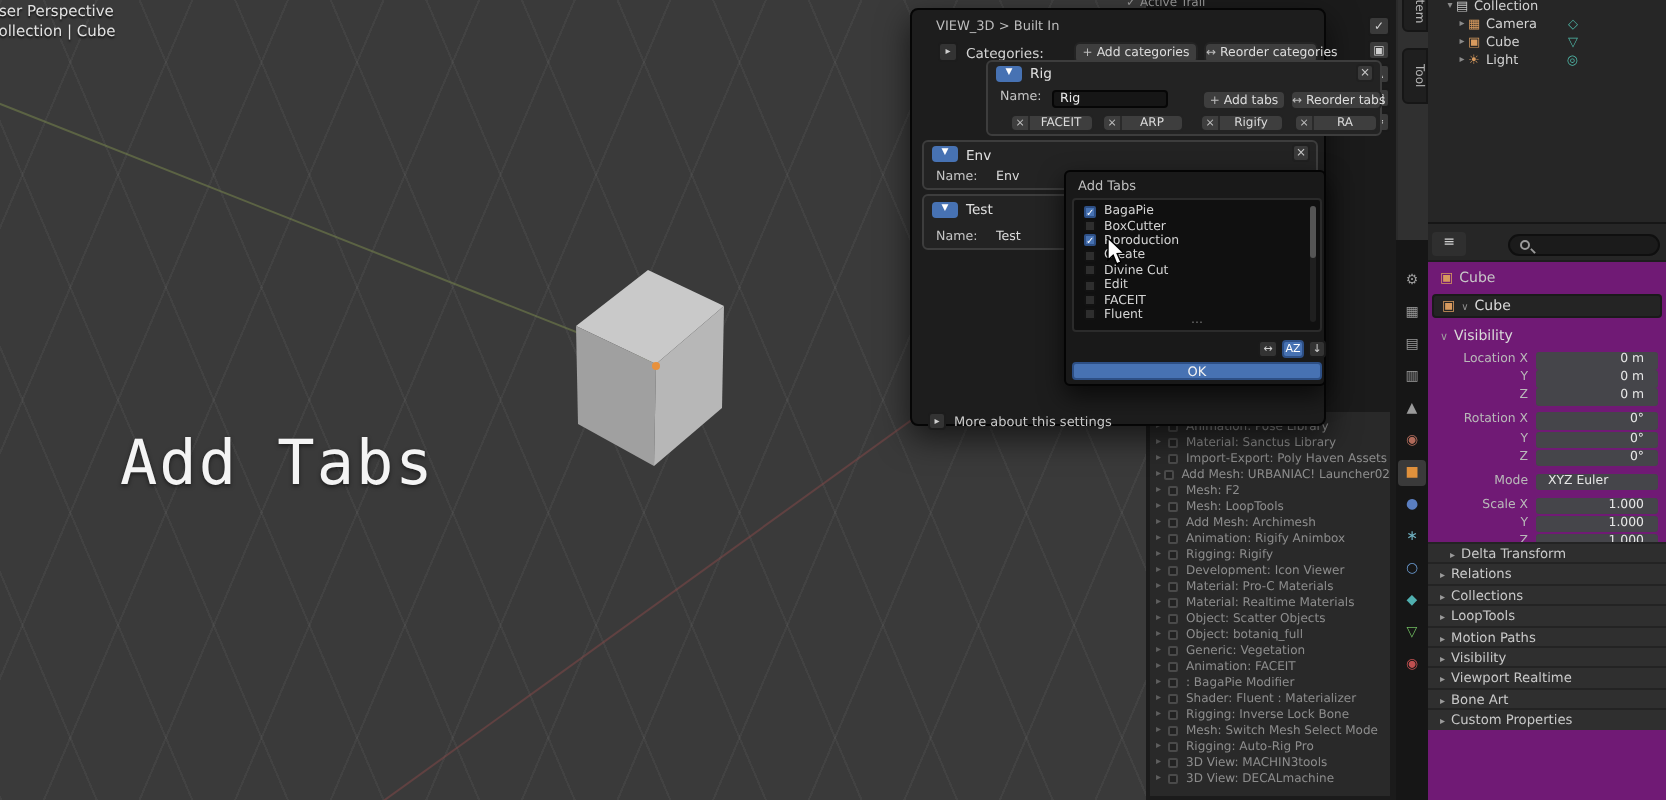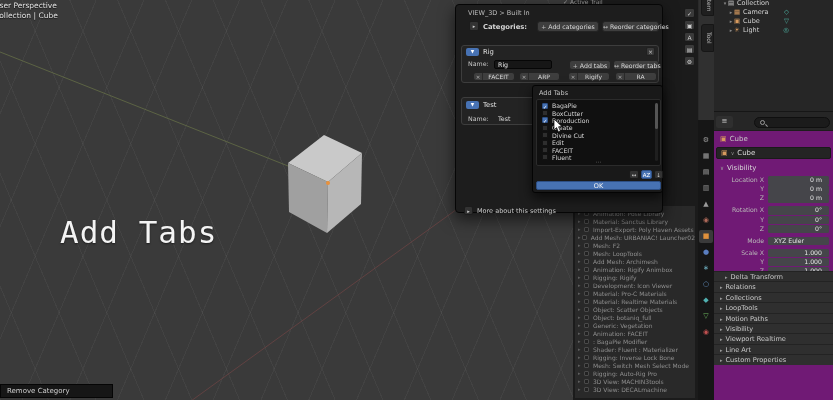--- a/index.html
+++ b/index.html
@@ -32,29 +32,29 @@
   .active-trail { position:absolute; left:563px; top:-2px; font-size:6px; color:#9a9a9a; z-index:3; }
 
   
   .popup { position:absolute; left:455px; top:4px; width:208px; height:209px; background:#1d1d1d;
     border:1px solid #060606; border-radius:4px; box-shadow:0 6px 16px rgba(0,0,0,.6); z-index:5; }
   .pp-bread { position:absolute; left:12px; top:4px; font-size:6.5px; color:#bdbdbd; }
   .row-cat { position:absolute; left:0; top:16px; width:100%; height:11px; }
   .playbtn { position:absolute; width:10px; height:10px; background:#333; border:1px solid #1c1c1c; border-radius:2px;
     color:#cfcfcf; font-size:5px; text-align:center; line-height:9px; }
   .row-cat .playbtn { left:13px; top:0; }
-  .row-cat .clabel { position:absolute; left:27px; top:2px; font-size:6.8px; color:#d5d5d5;font-weight:bold; }
+  .row-cat .clabel { position:absolute; left:27px; top:2px; font-size:6.8px; color:#d5d5d5; }
   .pbtn { position:absolute; height:11px; background:#3e3e3e; border:1px solid #232323; border-radius:3px;
     font-size:6.2px; color:#dcdcdc; text-align:center; line-height:9px; white-space:nowrap; }
   .pbtn .bg { color:#bdbdbd; margin-right:2px; font-size:6px; }
   .cat-add { left:81px; top:0; width:62px; }
   .cat-reorder { left:146px; top:0; width:57px; }
 
   .sec-box { position:absolute; left:5px; width:198px; background:#232323; border:1px solid #3d3d3d; border-radius:3px; }
-  .box-rig { top:40px; height:38px; }
+  .box-rig { top:25px; height:38px;margin-left:32px; }
   .box-env { top:65px; height:25px; }
   .box-test { top:92px; height:28px; }
   .ddbtn { position:absolute; left:4px; top:2px; width:13px; height:8px; background:#4772b3; border-radius:2px;
     color:#fff; font-size:4.5px; text-align:center; line-height:8px; }
   .sec-title { position:absolute; left:21px; top:2px; font-size:6.8px; color:#e0e0e0; }
   .xbtn { position:absolute; right:3px; top:1px; width:9px; height:9px; background:#3a3a3a; border:1px solid #202020;
     border-radius:2px; color:#c9c9c9; font-size:6px; text-align:center; line-height:8px; }
   .name-lab { position:absolute; left:6px; font-size:6.3px; color:#c5c5c5; }
   .name-input { position:absolute; left:32px; width:58px; height:9px; background:#161616; border:1px solid #060606;
     border-radius:2px; font-size:6.3px; color:#e8e8e8; line-height:8px; padding-left:3px; }
@@ -162,21 +162,20 @@
         <polygon points="288,163 328,182 327,233 289,212" fill="#a0a0a0"></polygon>
         <polygon points="328,182 362,153 361,204 327,233" fill="#b7b7b7"></polygon>
         <circle cx="328" cy="183" r="2" fill="#e8913c"></circle>
       </g>
     </svg>
     <div class="vp-overlay">
       <div>User Perspective</div>
       <div>Collection | Cube</div>
     </div>
     <div class="caption">Add Tabs</div>
-    <div class="tooltip">Remove Category</div>
   </div>
 
   <div class="prefs">
     <div class="prefs-nav">
         <div class="nicon">✓</div>
         <div class="nicon">▣</div>
         <div class="nicon">A</div>
         <div class="nicon">▤</div>
         <div class="nicon">⚙</div>
       </div>
@@ -334,20 +333,27 @@
             <span class="x">×</span>
             <span class="t">Rigify</span>
           </div>
           <div class="chip" style="left: 153px; width: 42px;">
             <span class="x">×</span>
             <span class="t">RA</span>
           </div>
         </div>
     </div>
 
+    <div class="sec-box box-env">
+      <div class="ddbtn"><span>▼</span></div>
+      <div class="sec-title">Env</div>
+      <div class="xbtn"><span>×</span></div>
+      <div class="name-lab">Name:</div>
+      <div class="name-val">Env</div>
+    </div>
 
     <div class="sec-box box-test">
       <div class="ddbtn"><span>▼</span></div>
       <div class="sec-title">Test</div>
       <div class="name-lab">Name:</div>
       <div class="name-val">Test</div>
     </div>
 
     <div class="pp-footer">
       <div class="playbtn"><span>▸</span></div>
@@ -516,19 +522,19 @@
           </div>
         </div>
       <div class="panels">
           <div class="pn-row sub"><span class="arr">▸</span><span class="t">Delta Transform</span></div>
           <div class="pn-row"><span class="arr">▸</span><span class="t">Relations</span></div>
           <div class="pn-row"><span class="arr">▸</span><span class="t">Collections</span></div>
           <div class="pn-row"><span class="arr">▸</span><span class="t">LoopTools</span></div>
           <div class="pn-row"><span class="arr">▸</span><span class="t">Motion Paths</span></div>
           <div class="pn-row"><span class="arr">▸</span><span class="t">Visibility</span></div>
           <div class="pn-row"><span class="arr">▸</span><span class="t">Viewport Realtime</span></div>
-          <div class="pn-row"><span class="arr">▸</span><span class="t">Line Art</span></div>
+          <div class="pn-row"><span class="arr">▸</span><span class="t">Bone Art</span></div>
           <div class="pn-row"><span class="arr">▸</span><span class="t">Custom Properties</span></div>
         </div>
     </div>
   </div>
 
 </div>
 
 </body></html>

